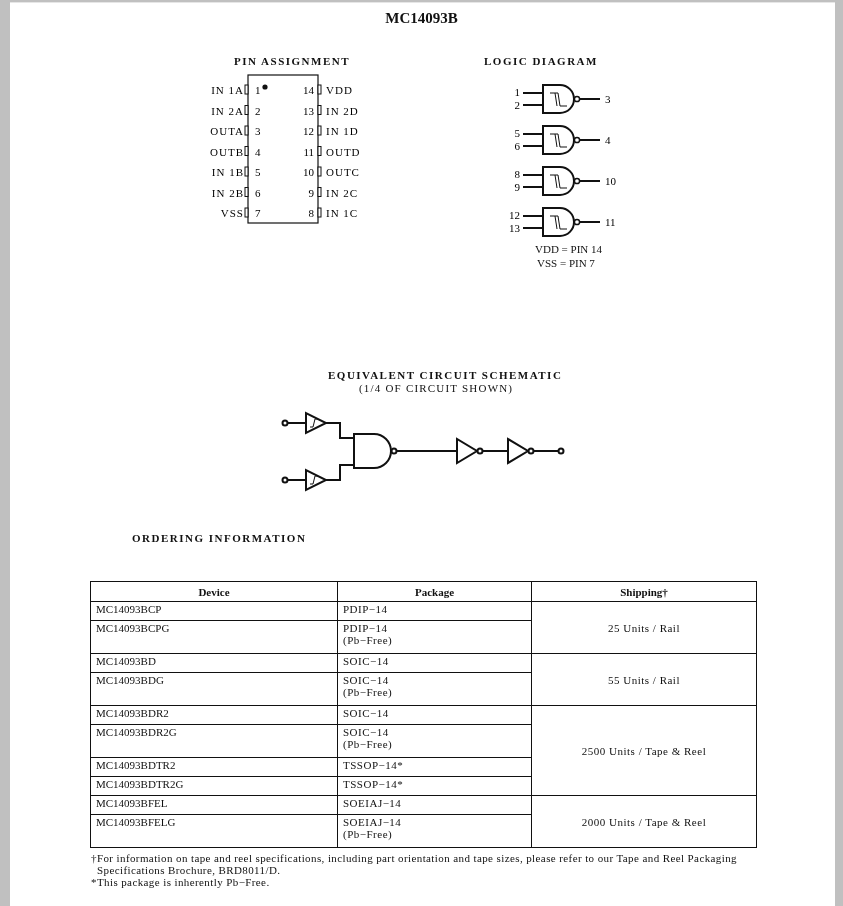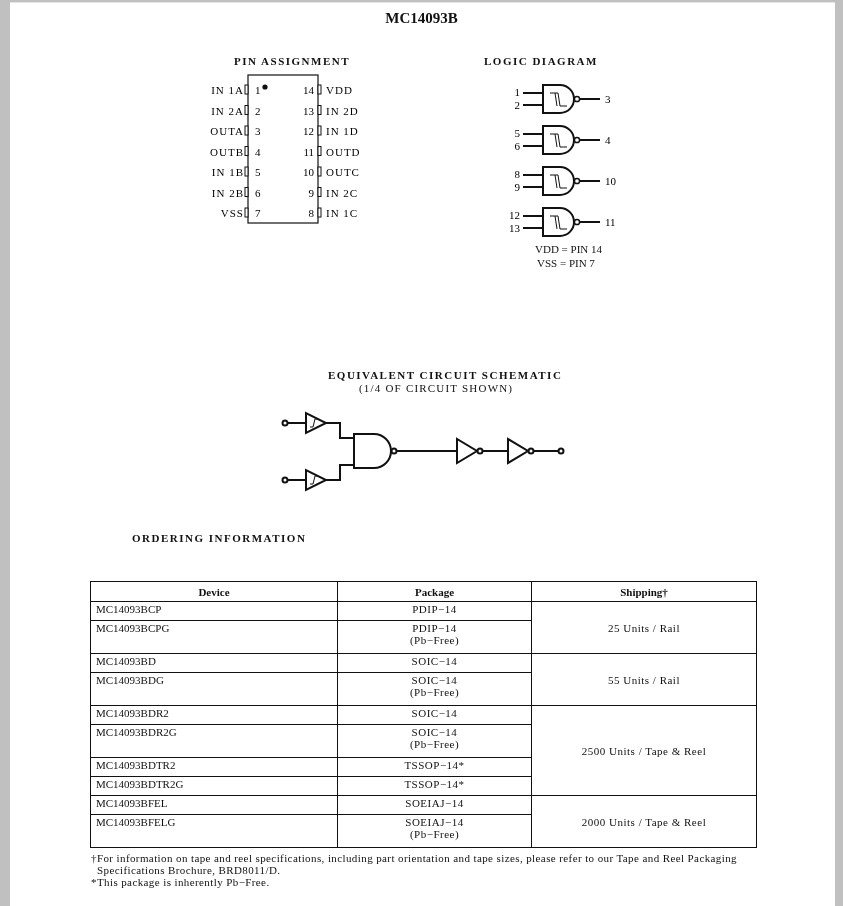--- a/index.html
+++ b/index.html
@@ -5,21 +5,21 @@
   html,body{margin:0;padding:0;}
   body{width:843px;height:906px;background:#c0c0c0;position:relative;overflow:hidden;font-family:"Liberation Serif","DejaVu Serif",serif;color:#111;}
   .page{position:absolute;left:10px;top:2px;width:825px;height:904px;background:#fff;border-top:1px solid #e6e6e6;}
   .abs{position:absolute;}
   .title{left:0;width:843px;top:10px;text-align:center;font-weight:bold;font-size:15px;}
   .h{font-weight:bold;font-size:11px;letter-spacing:1.5px;}
   svg text{font-family:"Liberation Serif","DejaVu Serif",serif;}
   table.ord{position:absolute;left:90px;top:581px;width:667px;border-collapse:collapse;font-size:11px;}
   table.ord td,table.ord th{border:1.5px solid #111;padding:1px 5px;vertical-align:top;height:16px;}
   table.ord th{font-weight:bold;text-align:center;font-size:11px;height:17px;vertical-align:middle;}
-  td.pkg{text-align:center;letter-spacing:0.5px;}
+  td.pkg{text-align:left;letter-spacing:0.5px;}
   td.ship{text-align:center;vertical-align:middle !important;letter-spacing:0.5px;}
   .foot{position:absolute;left:91px;font-size:11px;letter-spacing:0.4px;font-family:Liberation Serif, serif;}
 </style>
 </head>
 <body>
 
 <div class="page"></div>
 
 <div class="abs title">MC14093B</div>
 

